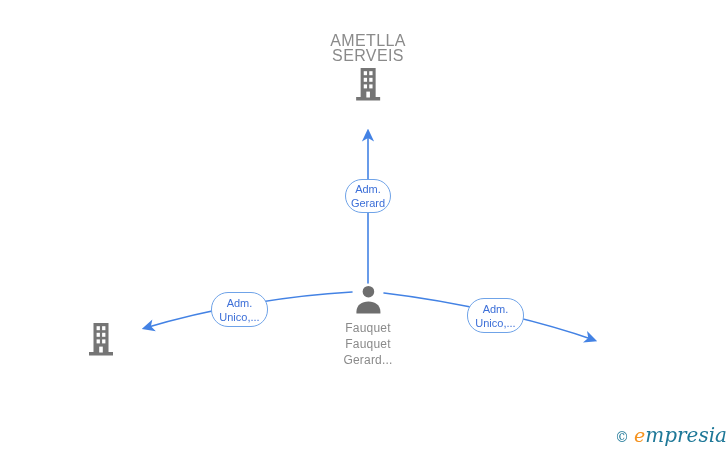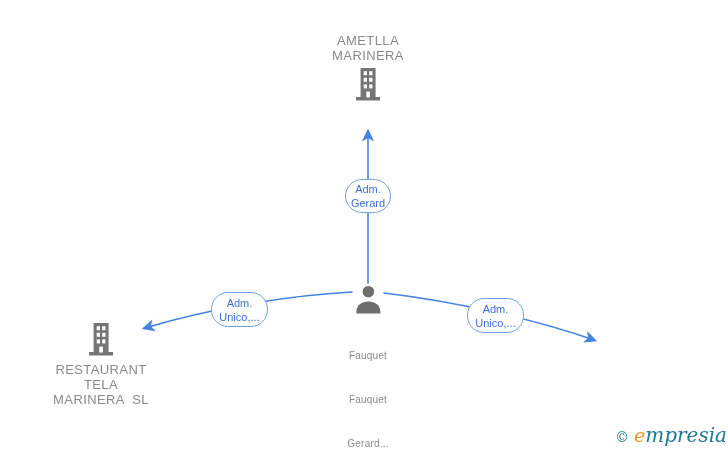--- a/index.html
+++ b/index.html
@@ -32,31 +32,30 @@
     transform: translateX(-50%);
     cursor: pointer;
   }
   .node .nlines {
     display: flex;
     flex-direction: column;
     align-items: center;
   }
   .node .nline {
     color: var(--node-text, #8a8a8a);
-    font-size: 13px;
+    font-size: 16px;
     line-height: 15px;
     letter-spacing: 0.4px;
     white-space: pre;
     text-align: center;
   }
   .node .nline.person-line {
-    font-size: 10px;
+    font-size: 12px;
     line-height: 16px;
     letter-spacing: 0.2px;
-    margin-top: 28px;
   }
   .icon-building { width: 28px; height: 33px; }
   .icon-building .solid { fill: var(--building-gray, #757575); }
   .icon-building.orange .solid { fill: var(--building-orange, #f4562a); }
   .icon-person { width: 30px; height: 30px; }
   .icon-person .solid { fill: var(--person-gray, #6e6e6e); }
 
   .gap-top { margin-top: 5px; }
   .gap-text { margin-top: 6px; }
 
@@ -120,21 +119,21 @@
       </marker>
     </defs>
     <path class="edge" d="M368,283 L368,132" marker-end="url(#arrow)"></path>
     <path class="edge" d="M352,292 C280,296 205,310 145,328" marker-end="url(#arrow)"></path>
     <path class="edge" d="M384,293 C460,302 540,321 594,340" marker-end="url(#arrow)"></path>
   </svg>
 
   <div class="node" style="left:368px; top:33px;">
     <div class="nlines">
       <div class="nline">AMETLLA</div>
-      <div class="nline">MARINERA</div>
+      <div class="nline">SERVEIS</div>
     </div>
     <svg class="icon-building gap-top" viewBox="0 0 28 33">
       <rect class="solid" x="2" y="29" width="24" height="3.5"></rect>
       <rect class="solid" x="6.5" y="0" width="15" height="29.5"></rect>
       <g fill="#ffffff">
         <rect x="9.6" y="3.2" width="3.3" height="4"></rect>
         <rect x="15.1" y="3.2" width="3.3" height="4"></rect>
         <rect x="9.6" y="9.8" width="3.3" height="4"></rect>
         <rect x="15.1" y="9.8" width="3.3" height="4"></rect>
         <rect x="9.6" y="16.4" width="3.3" height="4"></rect>
@@ -163,25 +162,20 @@
       <g fill="#ffffff">
         <rect x="9.6" y="3.2" width="3.3" height="4"></rect>
         <rect x="15.1" y="3.2" width="3.3" height="4"></rect>
         <rect x="9.6" y="9.8" width="3.3" height="4"></rect>
         <rect x="15.1" y="9.8" width="3.3" height="4"></rect>
         <rect x="9.6" y="16.4" width="3.3" height="4"></rect>
         <rect x="15.1" y="16.4" width="3.3" height="4"></rect>
         <rect x="12.2" y="23.6" width="3.6" height="5.9"></rect>
       </g>
     </svg>
-    <div class="nlines gap-text">
-      <div class="nline">RESTAURANT</div>
-      <div class="nline">TELA</div>
-      <div class="nline">MARINERA  SL</div>
-    </div>
   </div>
 
 
   <div class="edge-label" style="left:345px; top:179px; width:46px; height:34px;">
     <div class="eline">Adm.</div>
     <div class="eline">Gerard</div>
   </div>
 
   <div class="edge-label" style="left:211px; top:292px; width:57px; height:35px;">
     <div class="eline">Adm.</div>

